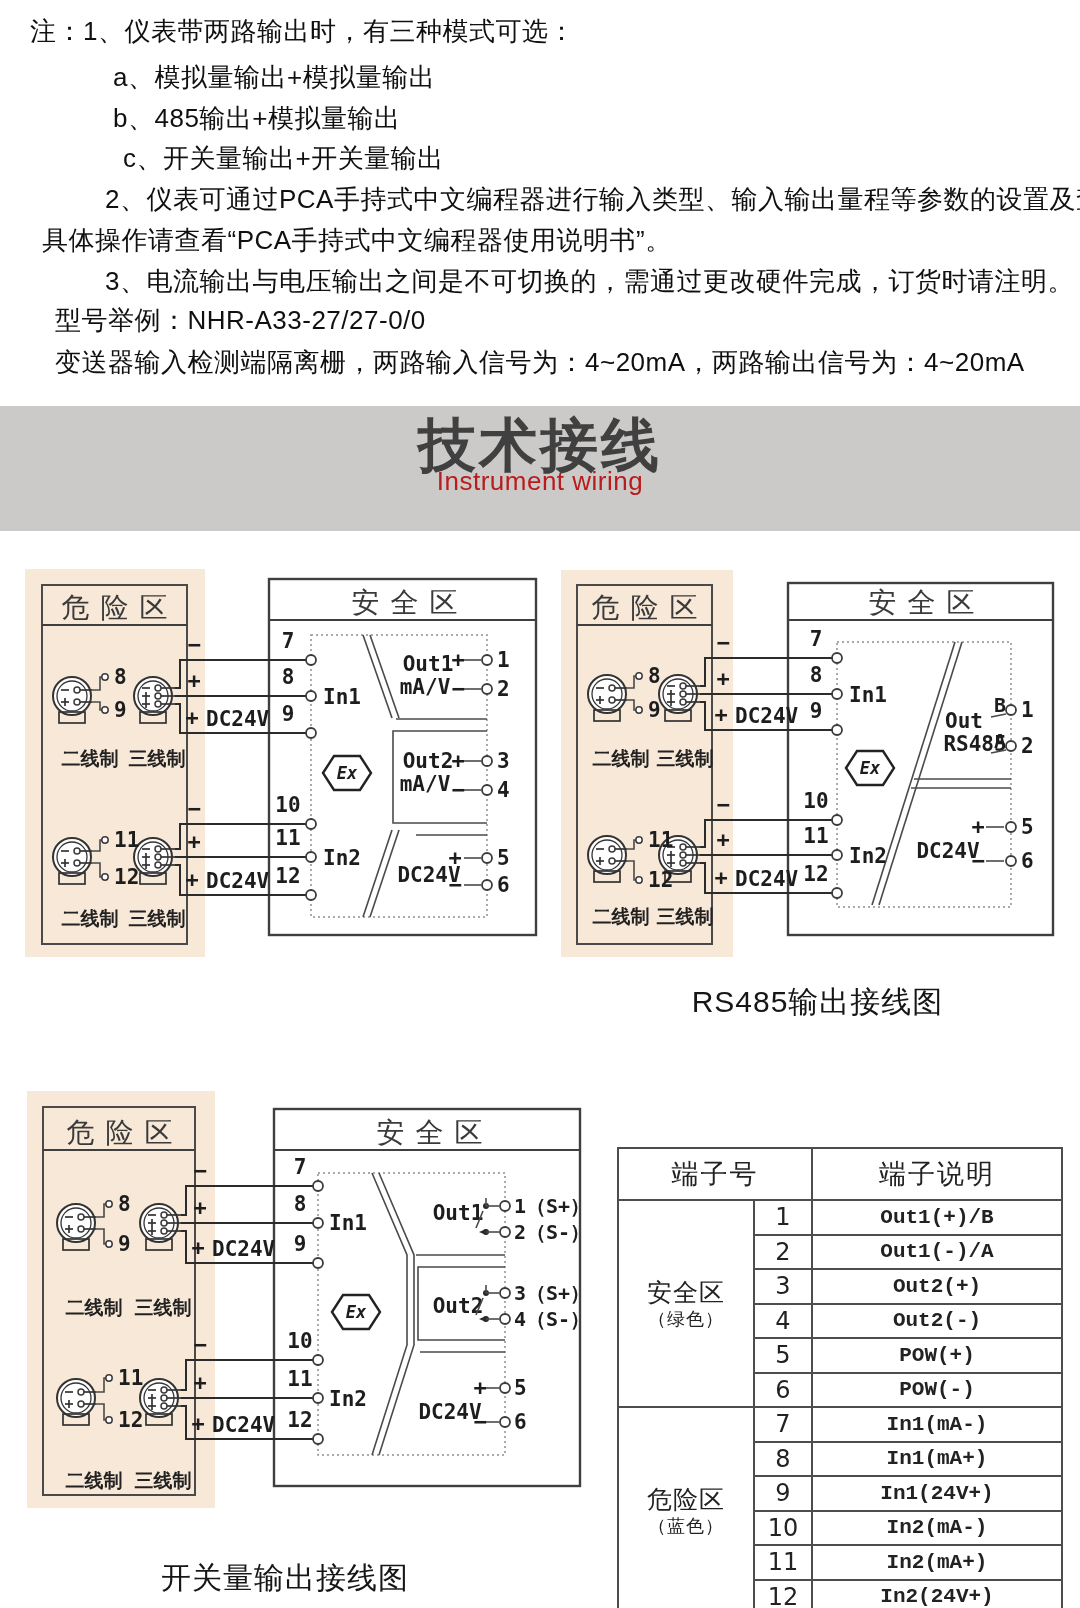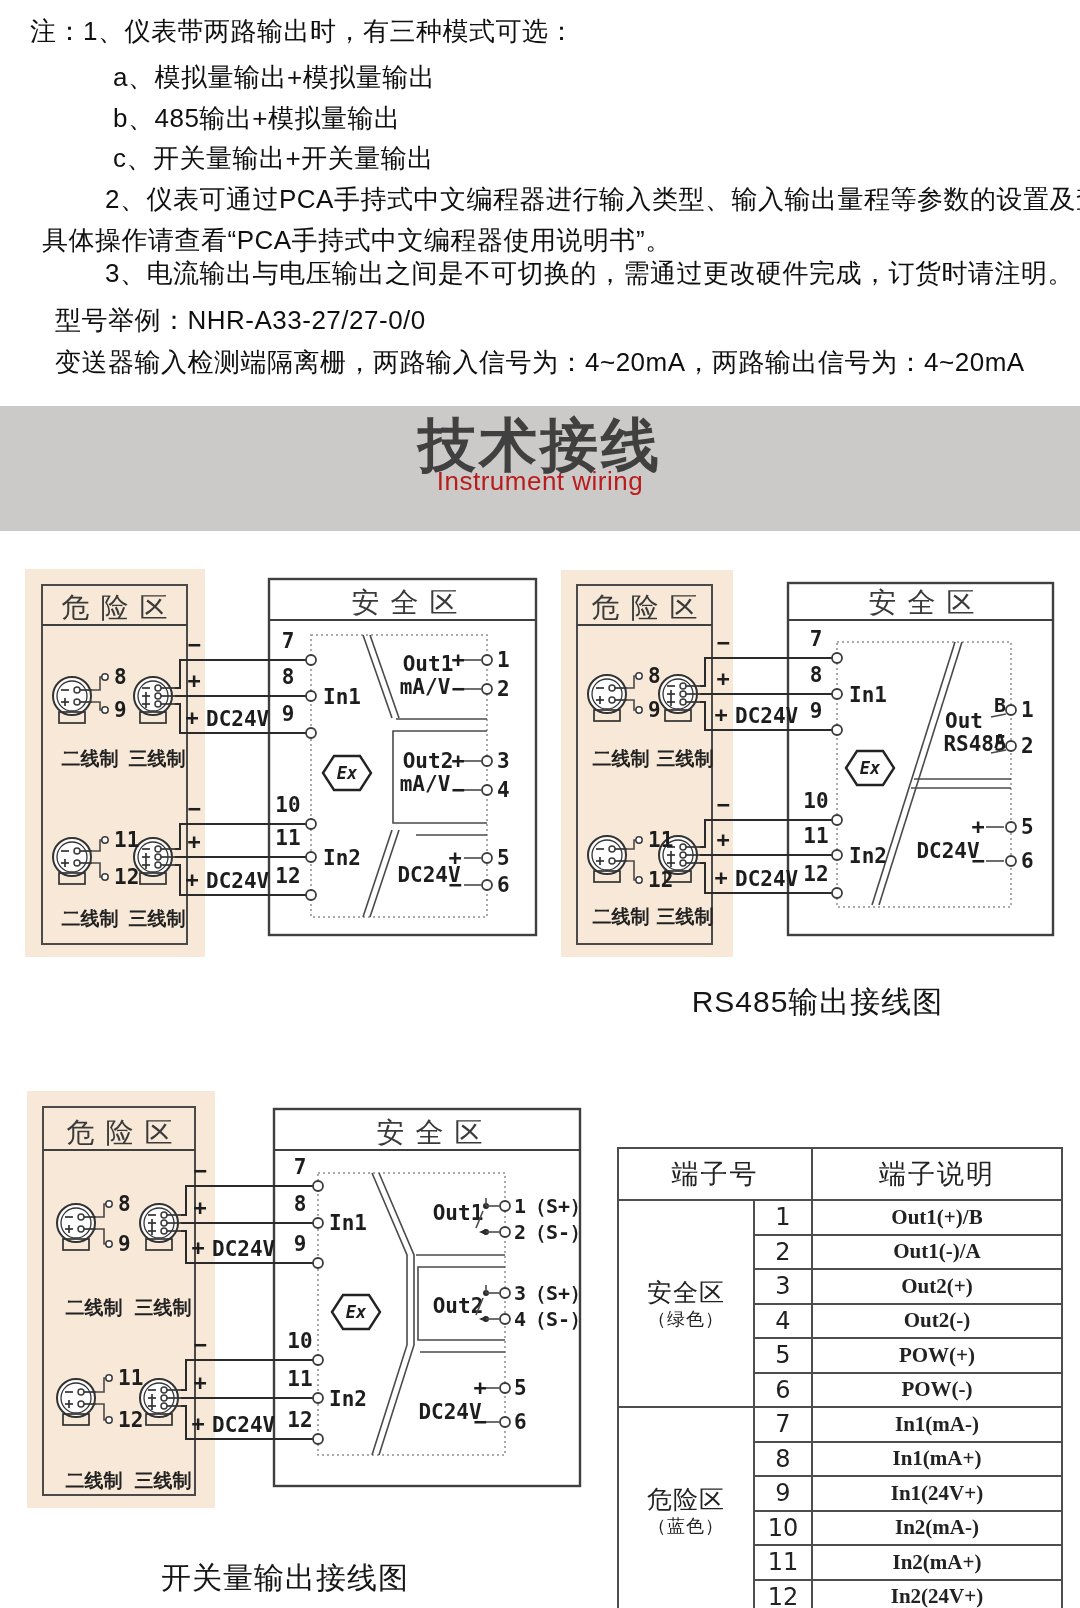--- a/index.html
+++ b/index.html
@@ -31,37 +31,37 @@
   .t-num{font-family:"DejaVu Sans Mono",monospace;font-size:21px;font-weight:bold;}
   .t-sign{font-family:"DejaVu Sans Mono",monospace;font-size:22px;font-weight:bold;}
   .t-wt{font-family:"Liberation Sans",sans-serif;font-size:19px;font-weight:bold;fill:#222;}
   .t-ex{font-family:"DejaVu Sans Mono",monospace;font-size:17px;font-weight:bold;font-style:italic;}
   .t-sw{font-family:"DejaVu Sans Mono",monospace;font-size:20px;font-weight:bold;}
   
   #tbl{position:absolute;left:617px;top:1103px;border-collapse:collapse;table-layout:fixed;margin-top:44px;}
   #tbl td{border:2px solid #4d4d4d;text-align:center;vertical-align:middle;padding:0;}
   #tbl .hd{font-size:27px;color:#222;height:50px;letter-spacing:2px;}
   #tbl .no{font-size:24px;color:#222;width:56px;height:32.5px;font-family:"DejaVu Sans",sans-serif;}
-  #tbl .ds{font-family:Liberation Serif, serif;font-size:21px;font-weight:bold;color:#222;width:248px;}
+  #tbl .ds{font-family:Liberation Mono, monospace;font-size:21px;font-weight:bold;color:#222;width:248px;}
   #tbl .gp{font-size:25px;color:#222;width:134px;line-height:1.25;letter-spacing:1px;}
   #tbl .gp .sub{font-size:18px;}
 </style>
 </head>
 <body>
 
 <div id="page">
 
   <div>
     <div class="note-line" style="left:30px;top:14px">注：1、仪表带两路输出时，有三种模式可选：</div>
     <div class="note-line" style="left:113px;top:60px">a、模拟量输出+模拟量输出</div>
     <div class="note-line" style="left:113px;top:101px">b、485输出+模拟量输出</div>
-    <div class="note-line" style="left:113px;top:141px">c、开关量输出+开关量输出</div>
+    <div class="note-line" style="left:123px;top:141px">c、开关量输出+开关量输出</div>
     <div class="note-line" style="left:105px;top:182px">2、仪表可通过PCA手持式中文编程器进行输入类型、输入输出量程等参数的设置及查看，</div>
     <div class="note-line" style="left:42px;top:223px">具体操作请查看“PCA手持式中文编程器使用说明书”。</div>
-    <div class="note-line" style="left:105px;top:256px">3、电流输出与电压输出之间是不可切换的，需通过更改硬件完成，订货时请注明。</div>
+    <div class="note-line" style="left:105px;top:264px">3、电流输出与电压输出之间是不可切换的，需通过更改硬件完成，订货时请注明。</div>
     <div class="note-line" style="left:55px;top:303px">型号举例：NHR-A33-27/27-0/0</div>
     <div class="note-line" style="left:55px;top:345px">变送器输入检测端隔离栅，两路输入信号为：4~20mA，两路输出信号为：4~20mA</div>
   </div>
 
   <div id="banner">
     <div class="bt">技术接线</div>
     <div class="bs">Instrument wiring</div>
   </div>
 
   <svg width="0" height="0">

